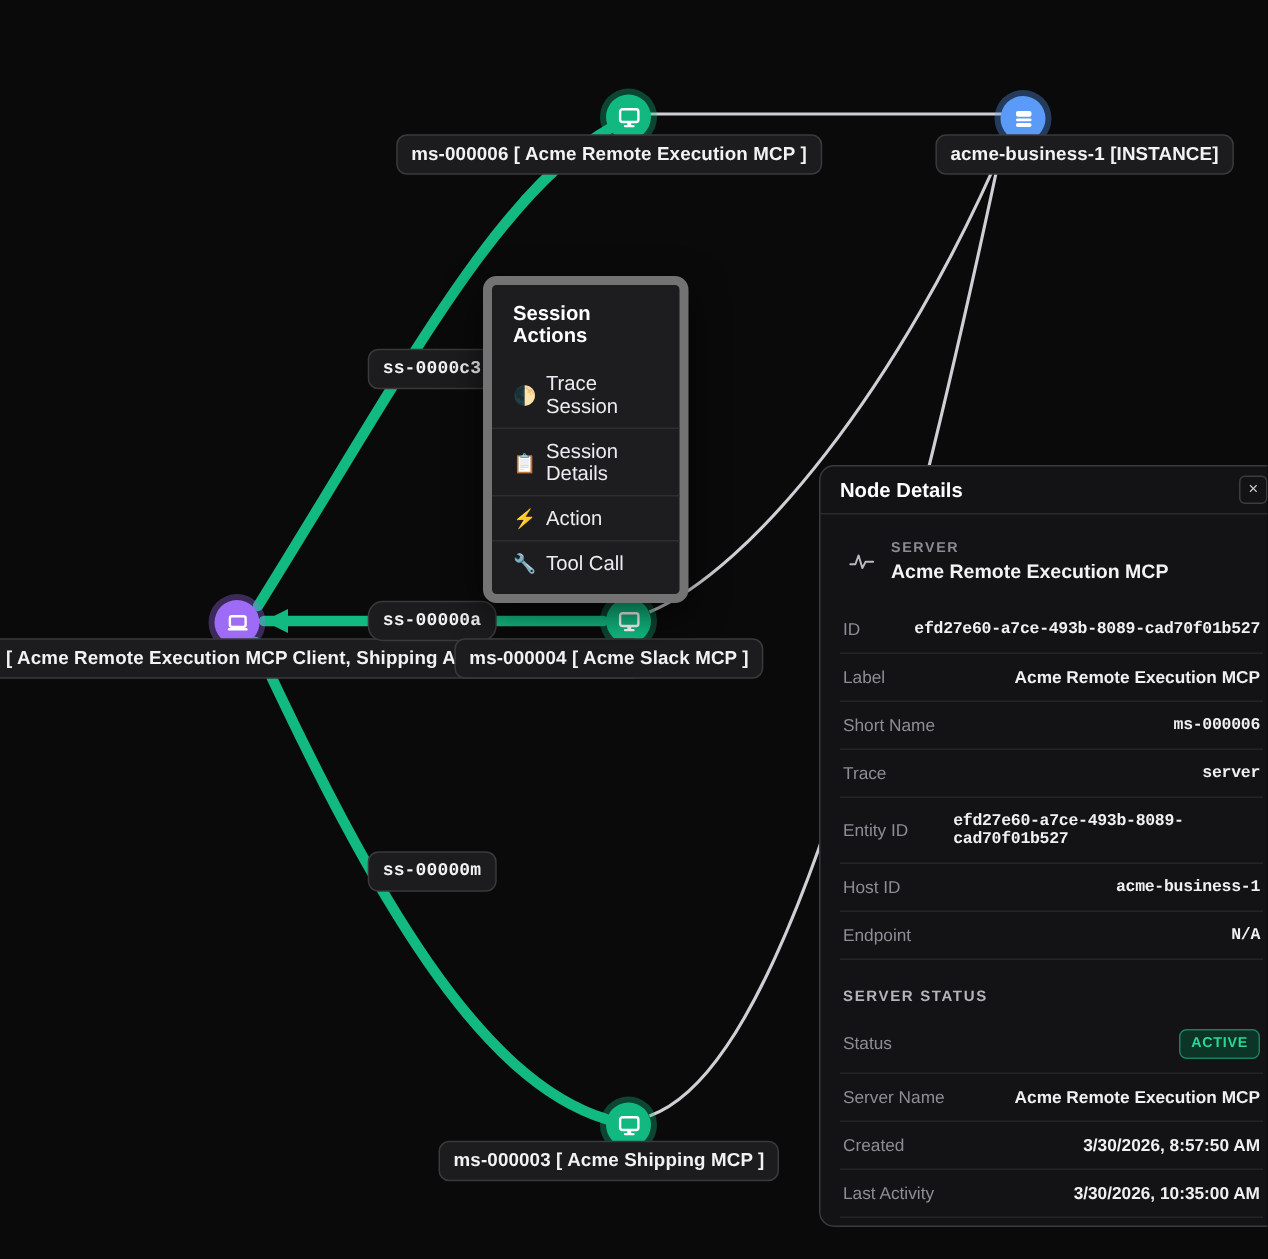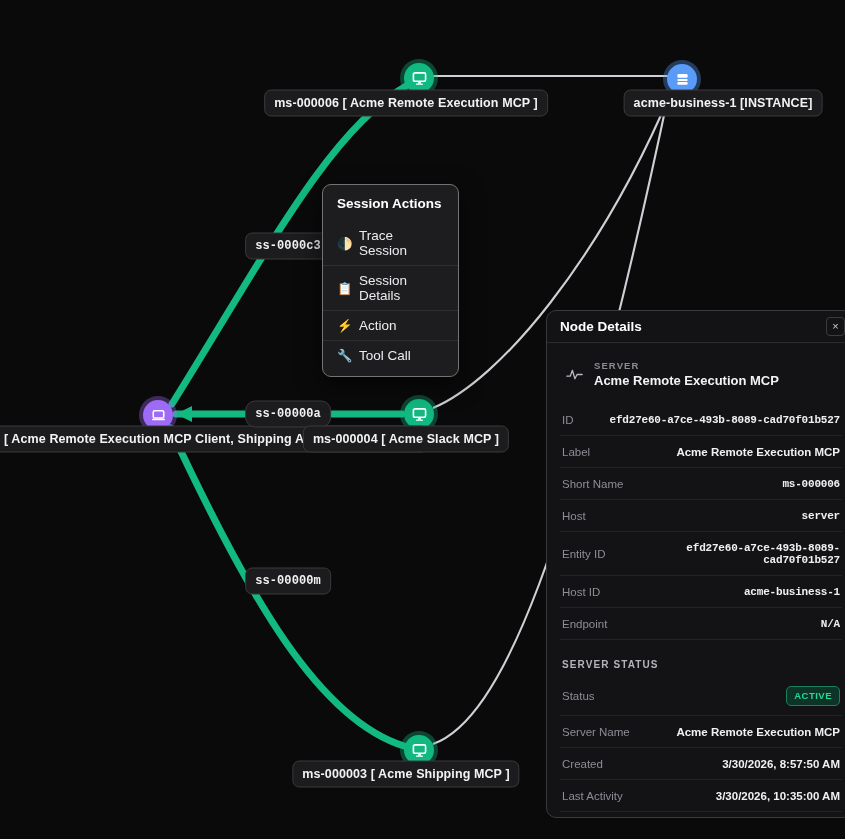--- a/index.html
+++ b/index.html
@@ -54,21 +54,21 @@
   }
   .chip.edge-chip { font-family: "Liberation Mono", monospace; font-size: 12px; font-weight: 700; text-align: center; }
   .chip.clipped { transform: translate(0, -50%); }
 
   
   #context-menu {
     position: absolute;
     left: 322px; top: 184px;
     width: 137px;
     background: #1d1d1f;
-    border: 1px solid #737373;
+    border: 6px solid #737373;
     border-radius: 9px;
     padding: 9px 0 6px;
     z-index: 20;
     box-shadow: 0 8px 24px rgba(0,0,0,.6);
   }
   #context-menu .menu-title {
     color: #fff; font-size: 13.5px; font-weight: 700;
     padding: 2px 14px 10px;
   }
   .menu-item {
@@ -112,21 +112,21 @@
   .nd-kind { color: #8b8b93; font-size: 9.5px; font-weight: 700; letter-spacing: 1.1px; }
   .nd-name { color: #f3f3f6; font-size: 13px; font-weight: 700; margin-top: 2px; }
 
   .nd-row {
     display: flex; align-items: center; justify-content: space-between;
     gap: 10px;
     padding: 10px 2px 9px;
     border-bottom: 1px solid #242427;
   }
   .nd-row .k { color: #8d8d95; font-size: 11.5px; white-space: nowrap; }
-  .nd-row .v { color: #f0f0f3; font-size: 11.5px; font-weight: 700; text-align: right; }
+  .nd-row .v { color: #f0f0f3; font-size: 11.5px; font-weight: 700; text-align: left; margin-left: 20px; }
   .nd-row .v.mono { font-family: "Liberation Mono", monospace; font-size: 11px; letter-spacing: -.2px; }
 
   .nd-section {
     color: #b4b4bb; font-size: 10px; font-weight: 700; letter-spacing: 1.1px;
     padding: 19px 2px 6px;
   }
   .badge {
     display: inline-block;
     background: #0d3527; border: 1px solid #17805c; border-radius: 5px;
     color: #29d898; font-size: 9.5px; font-weight: 700; letter-spacing: .5px;
@@ -263,21 +263,21 @@
       </div>
       <div class="nd-row">
         <span class="k">Label</span>
         <span class="v">Acme Remote Execution MCP</span>
       </div>
       <div class="nd-row">
         <span class="k">Short Name</span>
         <span class="v mono">ms-000006</span>
       </div>
       <div class="nd-row">
-        <span class="k">Host</span>
+        <span class="k">Trace</span>
         <span class="v mono">server</span>
       </div>
       <div class="nd-row">
         <span class="k">Entity ID</span>
         <span class="v mono">efd27e60-a7ce-493b-8089-cad70f01b527</span>
       </div>
       <div class="nd-row">
         <span class="k">Host ID</span>
         <span class="v mono">acme-business-1</span>
       </div>

